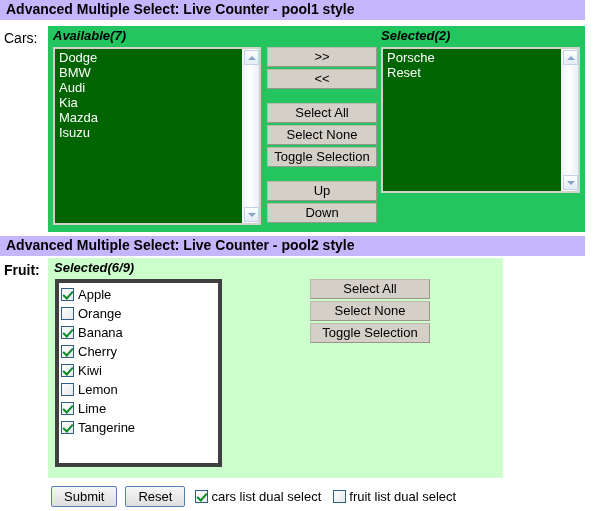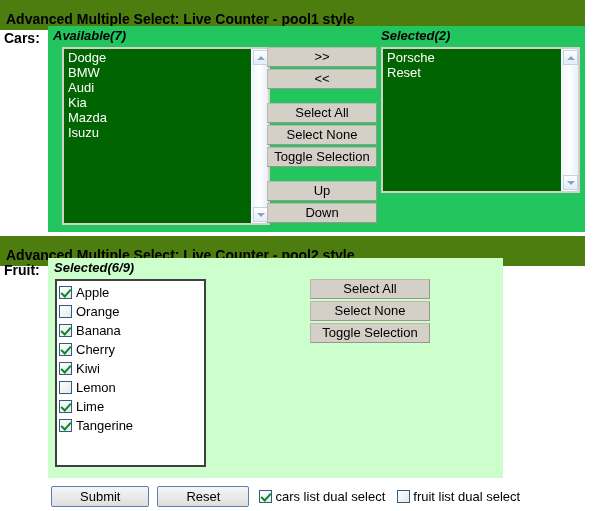--- a/index.html
+++ b/index.html
@@ -11,47 +11,47 @@
     overflow: hidden;
   }
   body {
     font-family: "Liberation Sans", sans-serif;
     font-size: 13px;
     color: #000000;
   }
 
   
   .title-bar {
-    background: #4d7c0f;
+    background: #c4b5fd;
     color: #000000;
     font-weight: bold;
     font-size: 14px;
     line-height: 18px;
-    padding: 10px 0 2px 6px;
+    padding: 0 0 2px 6px;
     letter-spacing: 0px;
   }
 
   
   #pool1-section {
     position: absolute;
     left: 0;
     top: 0;
     width: 595px;
   }
   #pool1-title {
     position: absolute;
     left: 0; top: 0;
     width: 579px;
   }
   #cars-label {
     position: absolute;
     left: 4px;
     top: 30px;
     font-size: 14px;
-    font-weight: bold;
+    font-weight: normal;
     color: #000;
   }
   #pool1-panel {
     position: absolute;
     left: 48px;
     top: 26px;
     width: 537px;
     height: 206px;
     background: #22c55e;
   }
@@ -66,21 +66,21 @@
   #available-caption { left: 5px;  top: 2px; }
   #selected-caption  { left: 333px; top: 2px; }
 
   .listbox {
     position: absolute;
     background: #006400;
     border: 2px solid #d4d0c8;
     box-sizing: border-box;
     overflow: hidden;
   }
-  #available-list { left: 14px;  top: 21px; width: 208px; height: 178px; }
+  #available-list { left: 5px;  top: 21px; width: 208px; height: 178px; }
   #selected-list   { left: 333px; top: 21px; width: 199px; height: 146px; }
 
   .list-items {
     position: absolute;
     left: 0; top: 0; right: 17px; bottom: 0;
     padding: 1px 2px;
     box-sizing: border-box;
   }
   .list-item {
     color: #ffffff;
@@ -176,24 +176,24 @@
     width: 455px;
     height: 220px;
     background: #ccffcc;
   }
   #fruit-caption { left: 6px; top: 2px; }
 
   #fruit-listbox {
     position: absolute;
     left: 7px;
     top: 21px;
-    width: 151px;
+    width: 167px;
     height: 188px;
     background: #ffffff;
-    border: 2px solid #404040;
+    border: 4px solid #404040;
     box-sizing: border-box;
     overflow: hidden;
     padding: 2px 16px 0 2px;
   }
   .fruit-row {
     display: flex;
     align-items: center;
     height: 19px;
     line-height: 19px;
     cursor: pointer;
@@ -245,21 +245,21 @@
     padding-left: 51px;
     box-sizing: border-box;
   }
   .form-btn {
     background: linear-gradient(to bottom, #f6f6f6, #dedede);
     border: 1px solid #5a7fb5;
     border-radius: 2px;
     font-family: "Liberation Sans", sans-serif;
     font-size: 13px;
     color: #000;
-    padding: 2px 28px;
+    padding: 2px 12px;
     margin-right: 8px;
     cursor: pointer;
   }
   .form-check {
     display: flex;
     align-items: center;
     margin-right: 10px;
     margin-left: 2px;
     cursor: pointer;
   }

